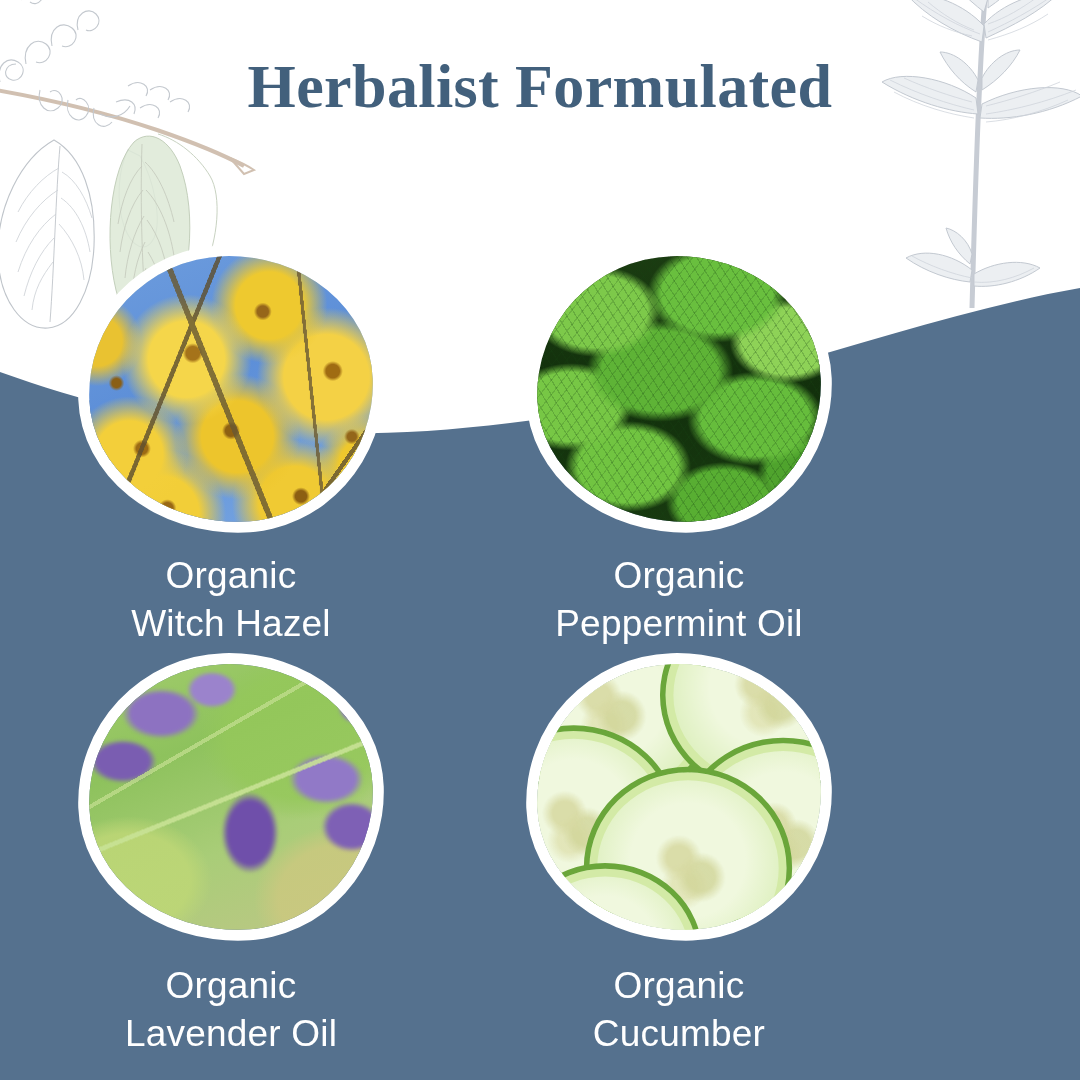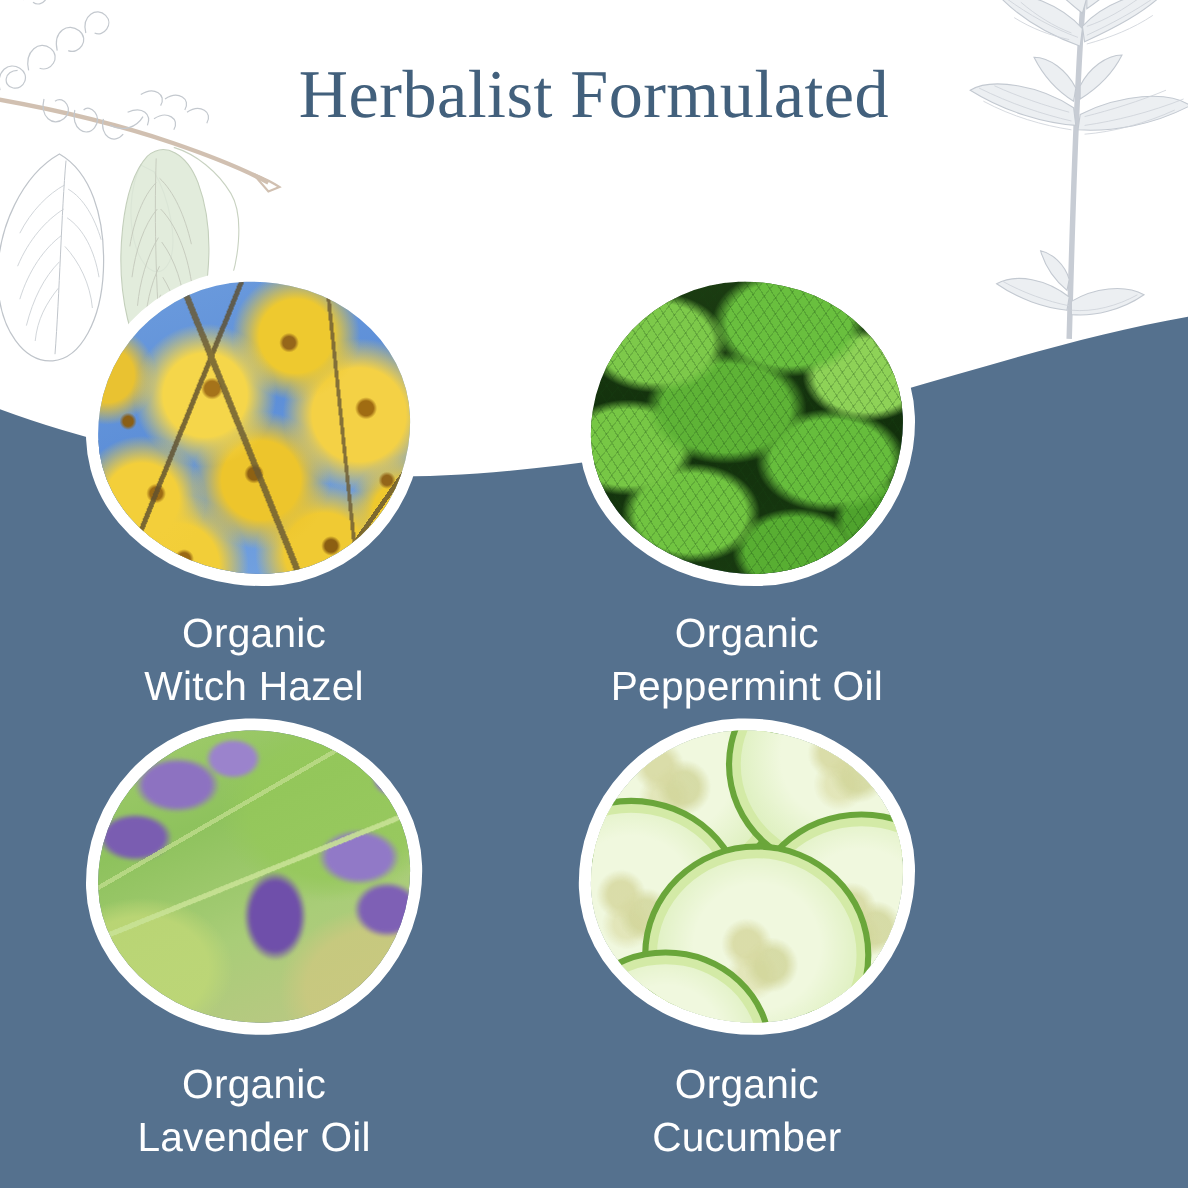--- a/index.html
+++ b/index.html
@@ -51,21 +51,21 @@
 
   
   .title {
     position: absolute;
     left: 0;
     top: 52px;
     width: 1080px;
     text-align: center;
     font-family: "Liberation Serif", "DejaVu Serif", serif;
     font-size: 62px;
-    font-weight: 400;
+    font-weight: 700;
     letter-spacing: 0.4px;
     color: #42607c;
     line-height: 1.1;
   }
 
   
   .grid {
     position: absolute;
     left: 0;
     top: 250px;

